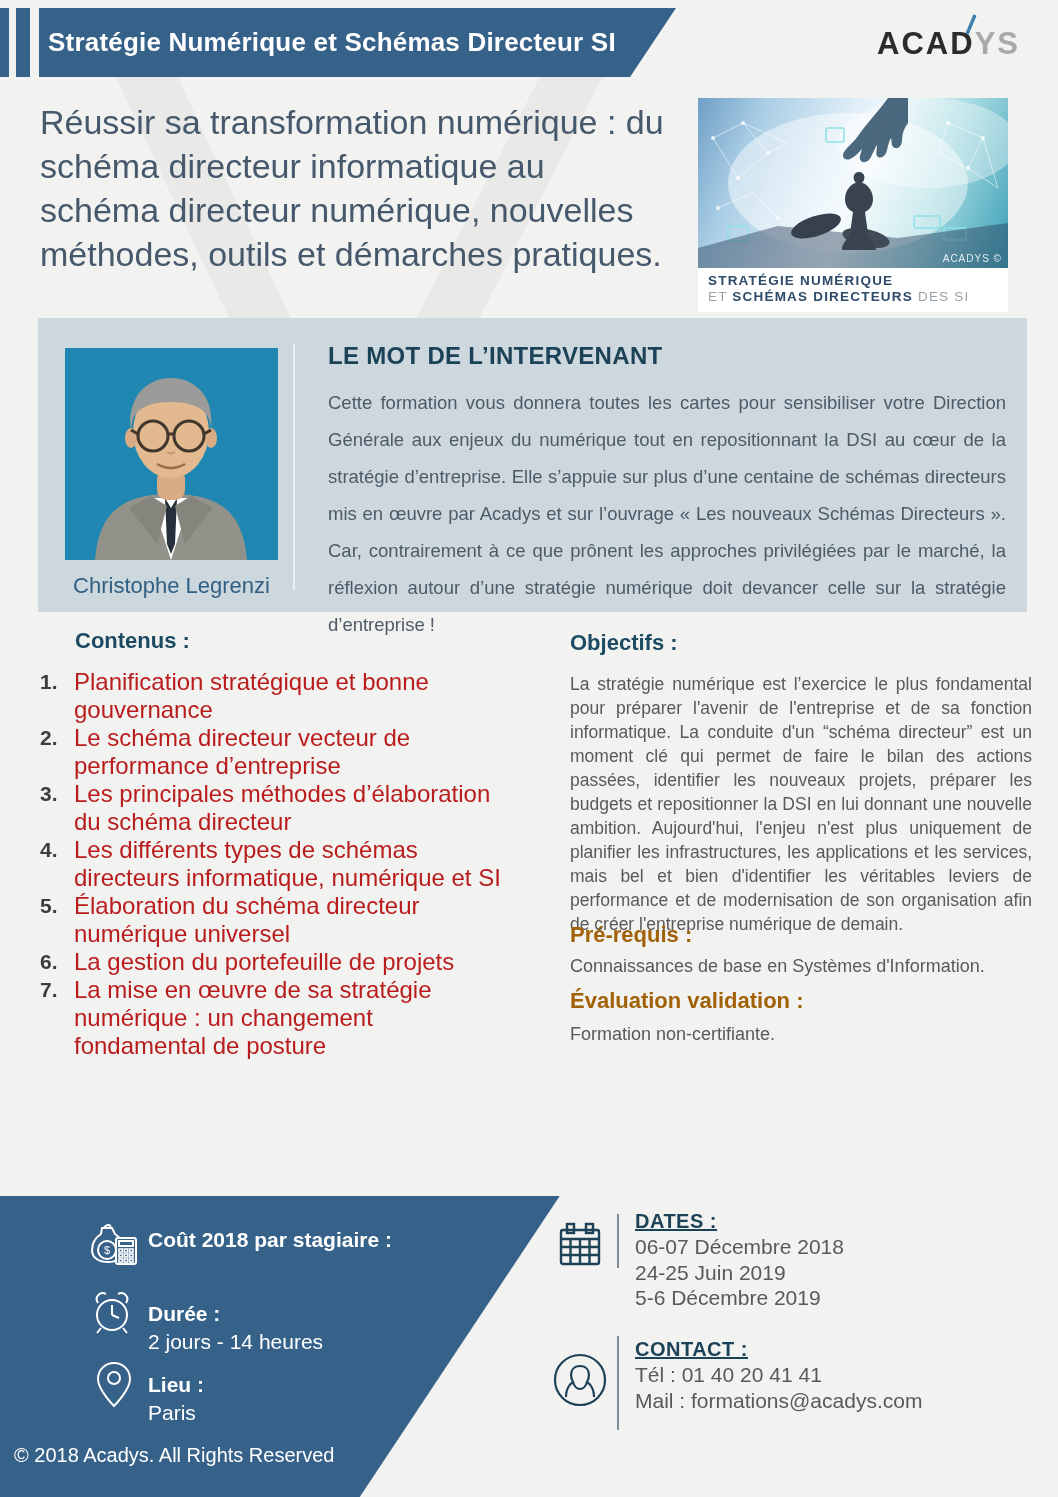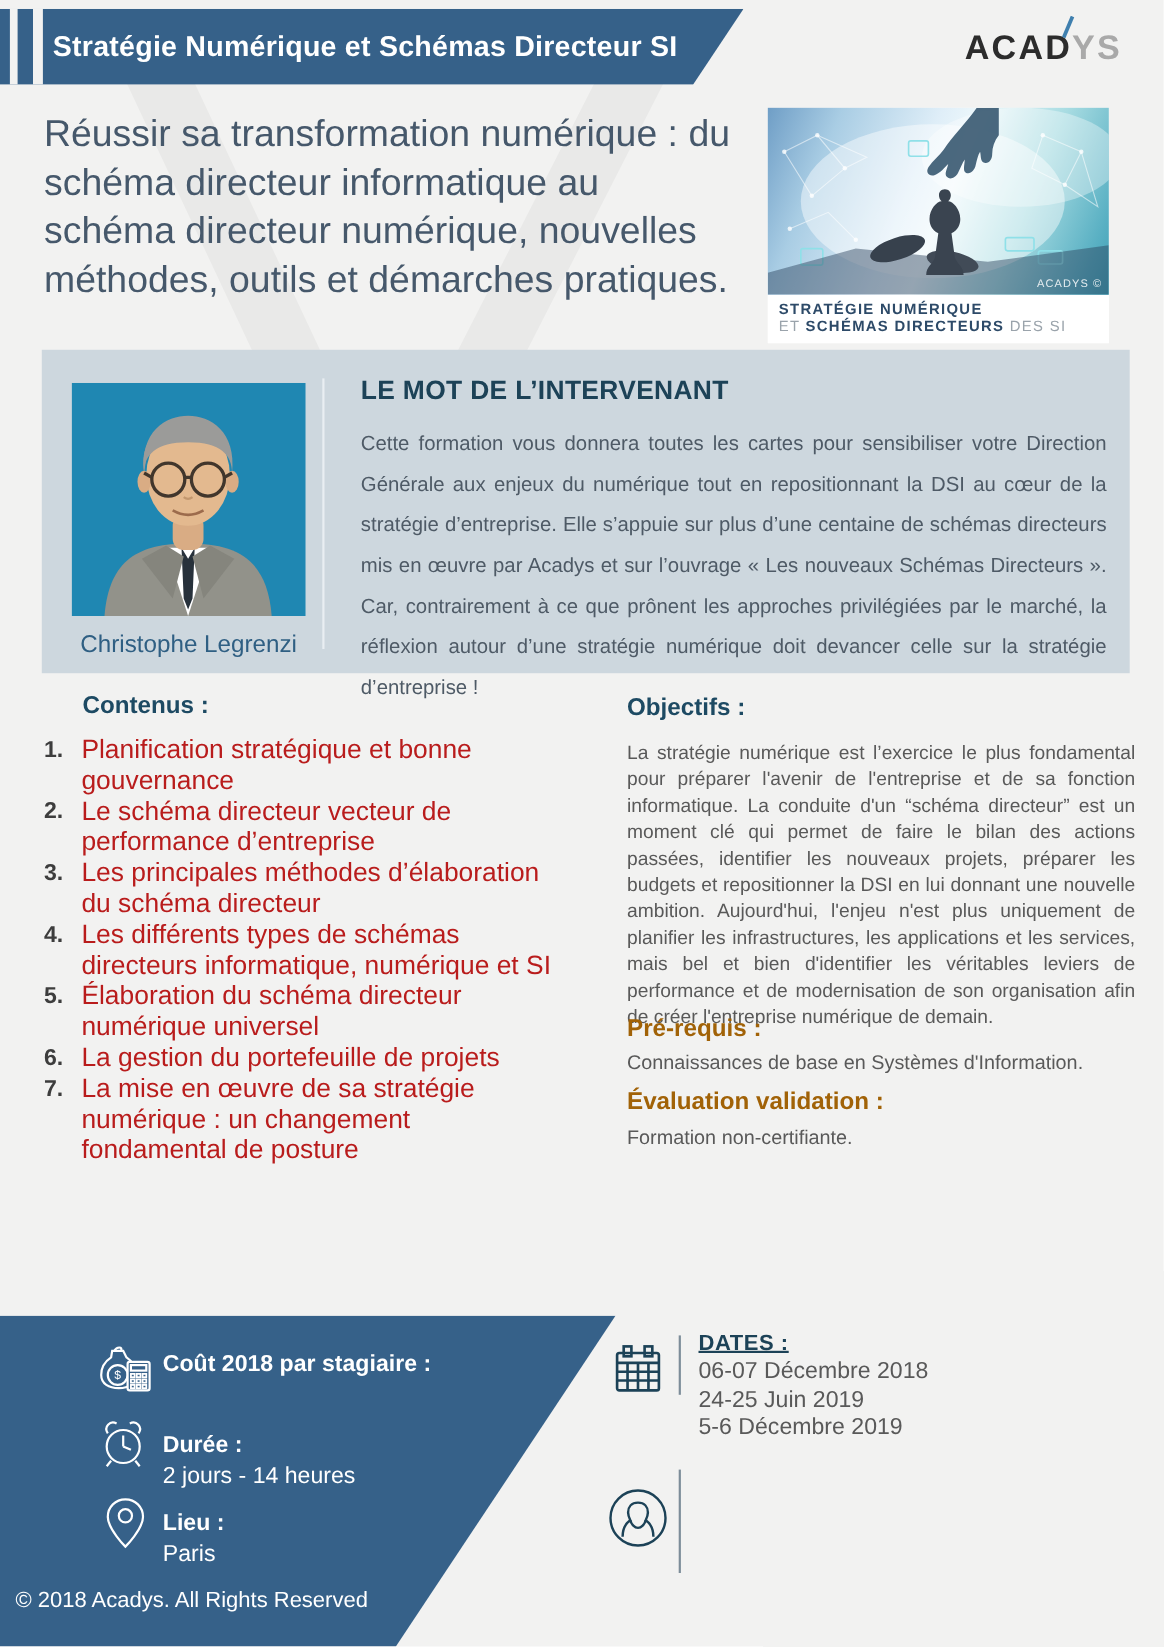--- a/index.html
+++ b/index.html
@@ -311,15 +311,20 @@
     </div>
 
     <svg class="ficon" style="left:552px;top:156px;" width="56" height="56" viewBox="0 0 56 56">
       <g fill="none" stroke="#1c4257" stroke-width="2.2">
         <circle cx="28" cy="28" r="25"></circle>
         <path d="M28,14 c6,0 9,4 9,9 0,3 -1,5 -2,7 1,1 3,2 4,4 2,3 3,7 3,11 M28,14 c-6,0 -9,4 -9,9 0,3 1,5 2,7 -1,1 -3,2 -4,4 -2,3 -3,7 -3,11"></path>
         <path d="M21,30 c1,4 4,7 7,7 3,0 6,-3 7,-7"></path>
       </g>
     </svg>
     <div class="fdiv" style="left:617px;top:140px;height:94px;"></div>
+    <div style="position:absolute;left:635px;top:140px;">
+      <div class="rhead">CONTACT :</div>
+      <div class="rtext">Tél : 01 40 20 41 41</div>
+      <div class="rtext">Mail : formations@acadys.com</div>
+    </div>
   </div>
 
 </div>
 
 </body></html>

